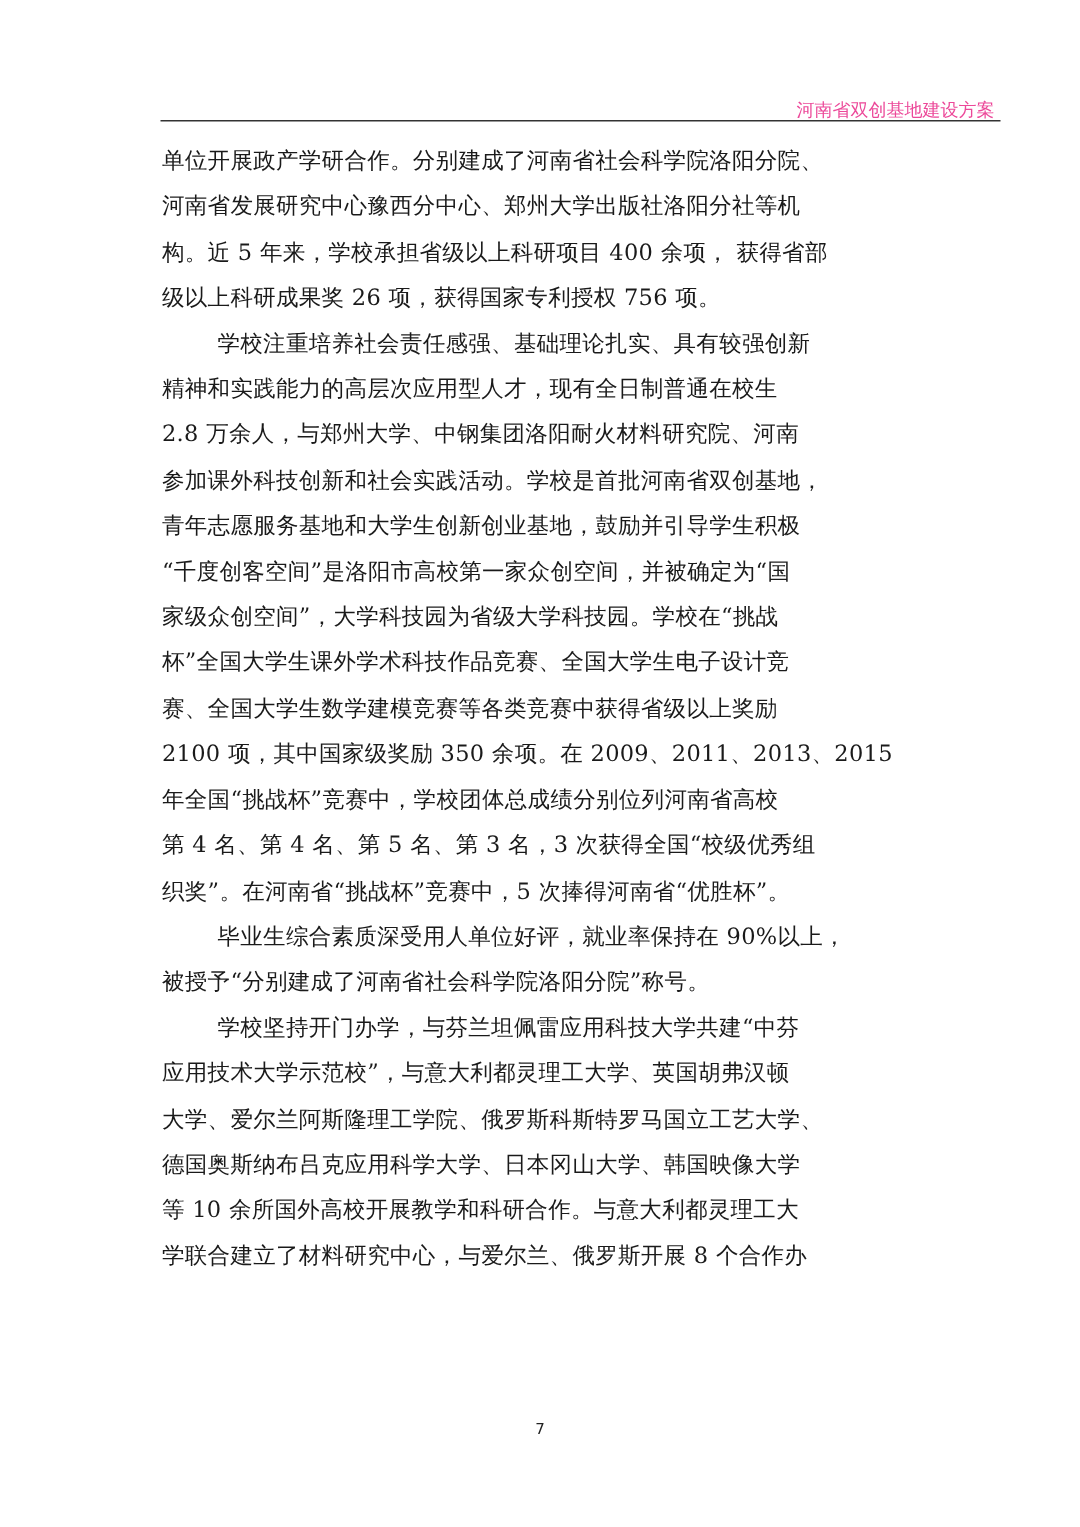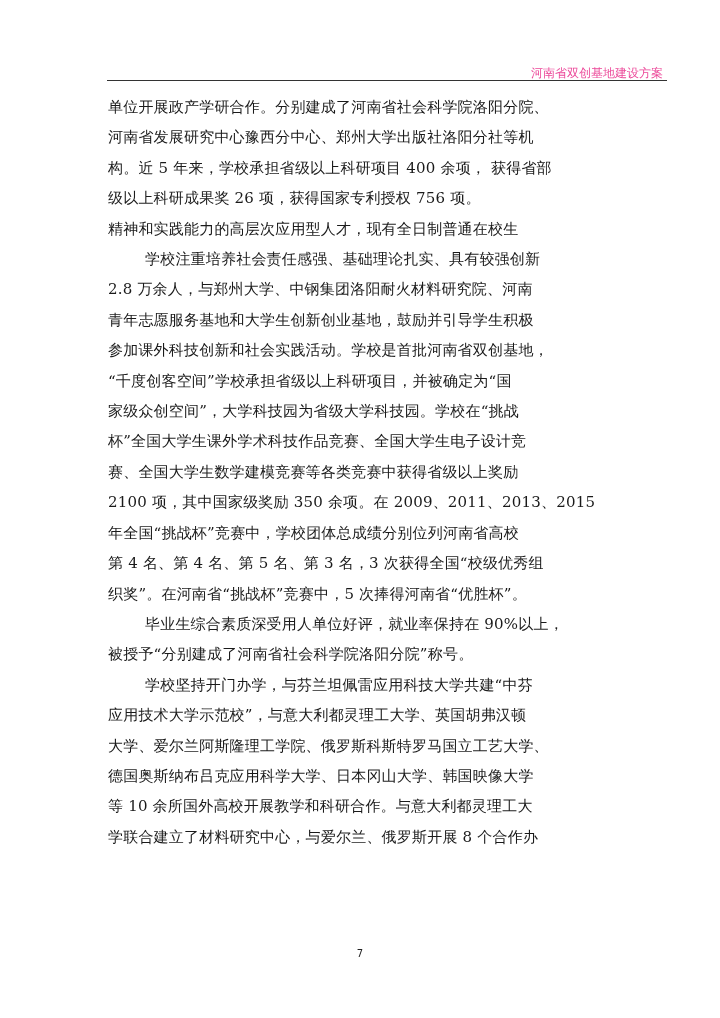--- a/index.html
+++ b/index.html
@@ -19,26 +19,26 @@
 
 <div class="header">
   <span class="header-title">河南省双创基地建设方案</span>
 </div>
 
 <div class="body">
   <div class="line">单位开展政产学研合作。分别建成了河南省社会科学院洛阳分院、</div>
   <div class="line">河南省发展研究中心豫西分中心、郑州大学出版社洛阳分社等机</div>
   <div class="line">构。近 5 年来，学校承担省级以上科研项目 400 余项， 获得省部</div>
   <div class="line">级以上科研成果奖 26 项，获得国家专利授权 756 项。</div>
+  <div class="line indent">学校注重培养社会责任感强、基础理论扎实、具有较强创新</div>
   <div class="line">精神和实践能力的高层次应用型人才，现有全日制普通在校生</div>
-  <div class="line indent">学校注重培养社会责任感强、基础理论扎实、具有较强创新</div>
   <div class="line">2.8 万余人，与郑州大学、中钢集团洛阳耐火材料研究院、河南</div>
+  <div class="line">参加课外科技创新和社会实践活动。学校是首批河南省双创基地，</div>
   <div class="line">青年志愿服务基地和大学生创新创业基地，鼓励并引导学生积极</div>
-  <div class="line">参加课外科技创新和社会实践活动。学校是首批河南省双创基地，</div>
-  <div class="line">“千度创客空间”学校承担省级以上科研项目，并被确定为“国</div>
+  <div class="line">“千度创客空间”是洛阳市高校第一家众创空间，并被确定为“国</div>
   <div class="line">家级众创空间”，大学科技园为省级大学科技园。学校在“挑战</div>
   <div class="line">杯”全国大学生课外学术科技作品竞赛、全国大学生电子设计竞</div>
   <div class="line">赛、全国大学生数学建模竞赛等各类竞赛中获得省级以上奖励</div>
   <div class="line">2100 项，其中国家级奖励 350 余项。在 2009、2011、2013、2015</div>
   <div class="line">年全国“挑战杯”竞赛中，学校团体总成绩分别位列河南省高校</div>
   <div class="line">第 4 名、第 4 名、第 5 名、第 3 名，3 次获得全国“校级优秀组</div>
   <div class="line">织奖”。在河南省“挑战杯”竞赛中，5 次捧得河南省“优胜杯”。</div>
   <div class="line indent">毕业生综合素质深受用人单位好评，就业率保持在 90%以上，</div>
   <div class="line">被授予“分别建成了河南省社会科学院洛阳分院”称号。</div>
   <div class="line indent">学校坚持开门办学，与芬兰坦佩雷应用科技大学共建“中芬</div>

